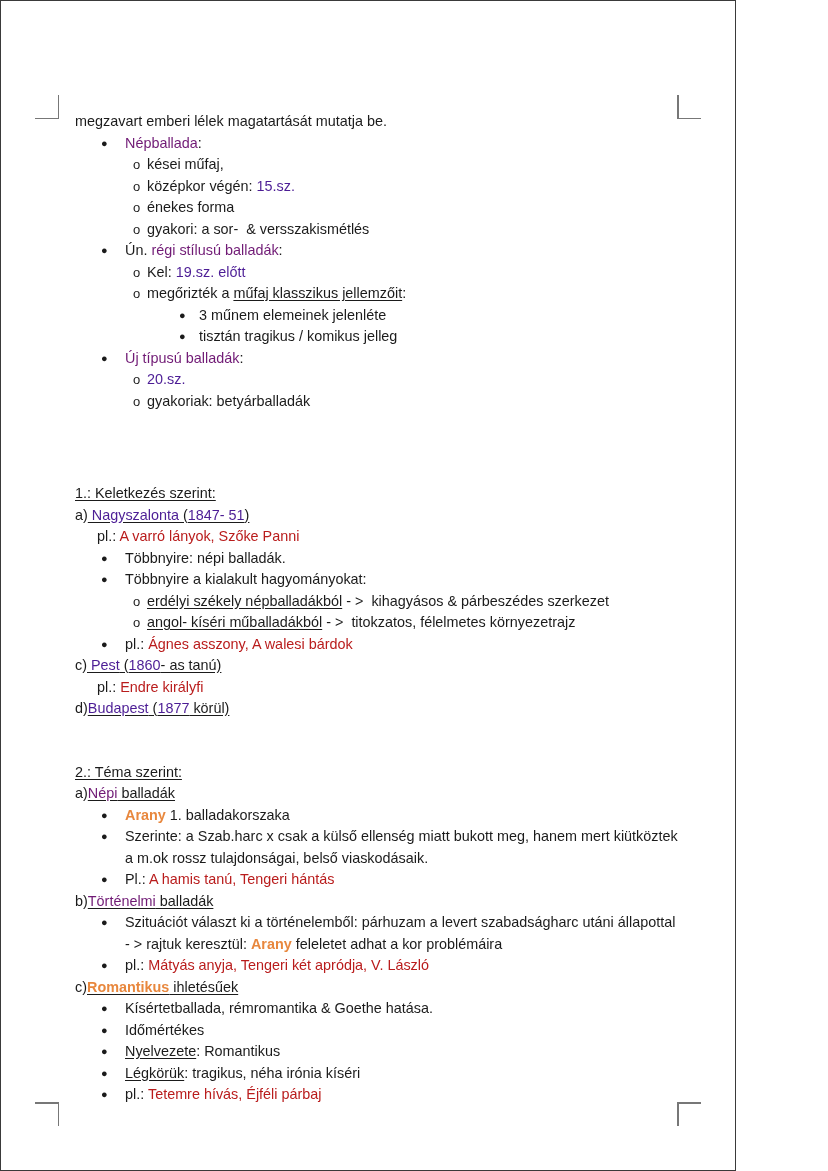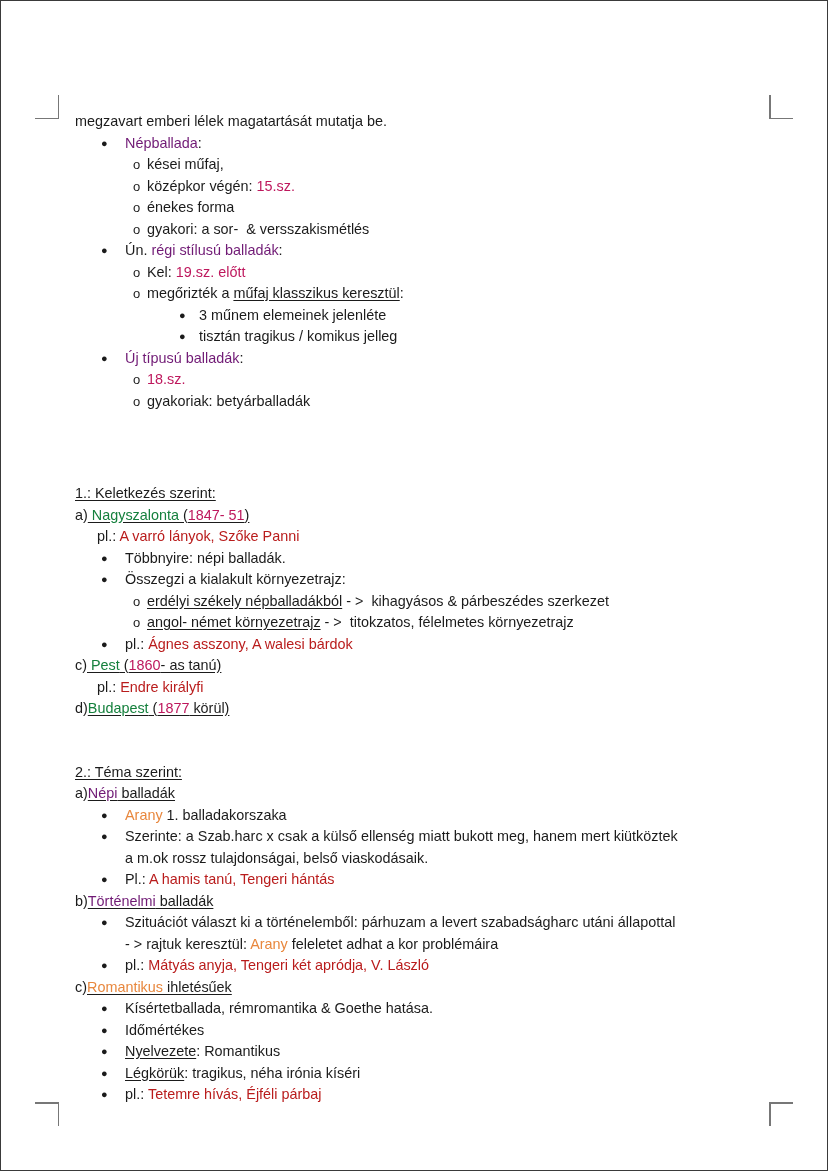--- a/index.html
+++ b/index.html
@@ -5,21 +5,21 @@
   html, body {
     margin: 0;
     padding: 0;
     background: #ffffff;
   }
   body {
     font-family: "Liberation Sans", sans-serif;
   }
   .page {
     position: relative;
-    width: 828px;
+    width: 736px;
     height: 1171px;
     background: #ffffff;
     border: 1px solid #3a3a3a;
     box-sizing: border-box;
     overflow: hidden;
   }
   
   .cmark {
     position: absolute;
     width: 24px;
@@ -100,24 +100,24 @@
   .lvl-indent1 { padding-left: 22px; }
 
   .wrap2 { padding-left: 50px; }
 
   .gap-sm { height: 21px; }
   .gap-md { height: 42px; }
   .gap-lg { height: 50px; }
 
   .u { text-decoration: underline; text-underline-offset: 2px; }
   .pink    { color: #701a75; }
-  .red     { color: #be185d; }
-  .blue    { color: #15803d; }
+  .red     { color: #4c1d95; }
+  .blue    { color: #4c1d95; }
   .purple  { color: #b91c1c; }
-  .orange  { color: #e8873d; }
+  .orange  { color: #e8873d; font-weight: bold; }
   .black   { color: #1b1b1b; }
 </style>
 </head>
 <body>
 
 <div class="page">
 
   <div class="cmark tl"></div>
   <div class="cmark tr"></div>
   <div class="cmark bl"></div>
@@ -134,51 +134,51 @@
     <div class="line lvl-o"><span class="omark">o</span><span>középkor végén: </span><span class="red">15.sz.</span></div>
 
     <div class="line lvl-o"><span class="omark">o</span><span>énekes forma</span></div>
 
     <div class="line lvl-o"><span class="omark">o</span><span>gyakori: a sor-  &amp; versszakismétlés</span></div>
 
     <div class="line lvl-bullet"><span class="bul">●</span><span>Ún. </span><span class="pink">régi stílusú balladák</span><span>:</span></div>
 
     <div class="line lvl-o"><span class="omark">o</span><span>Kel: </span><span class="red">19.sz. előtt</span></div>
 
-    <div class="line lvl-o"><span class="omark">o</span><span>megőrizték a </span><span class="u">műfaj klasszikus keresztül</span><span>:</span></div>
+    <div class="line lvl-o"><span class="omark">o</span><span>megőrizték a </span><span class="u">műfaj klasszikus jellemzőit</span><span>:</span></div>
 
     <div class="line lvl-bullet2"><span class="bul">●</span><span>3 műnem elemeinek jelenléte</span></div>
 
     <div class="line lvl-bullet2"><span class="bul">●</span><span>tisztán tragikus / komikus jelleg</span></div>
 
     <div class="line lvl-bullet"><span class="bul">●</span><span class="pink">Új típusú balladák</span><span class="black">:</span></div>
 
-    <div class="line lvl-o"><span class="omark">o</span><span class="red">18.sz.</span></div>
+    <div class="line lvl-o"><span class="omark">o</span><span class="red">20.sz.</span></div>
 
     <div class="line lvl-o"><span class="omark">o</span><span>gyakoriak: betyárballadák</span></div>
 
     <div class="gap-lg"></div>
 
 
     <div class="gap-sm"></div>
 
     <div class="line lvl-none u"><span>1.: Keletkezés szerint:</span></div>
 
     <div class="line lvl-none"><span>a)</span><span class="u"><span class="blue"> Nagyszalonta</span><span> (</span><span class="red">1847- 51</span><span>)</span></span></div>
 
     <div class="line lvl-indent1"><span>pl.: </span><span class="purple">A varró lányok, Szőke Panni</span></div>
 
 
     <div class="line lvl-bullet"><span class="bul">●</span><span>Többnyire: népi balladák.</span></div>
 
-    <div class="line lvl-bullet"><span class="bul">●</span><span>Összegzi a kialakult környezetrajz:</span></div>
+    <div class="line lvl-bullet"><span class="bul">●</span><span>Többnyire a kialakult hagyományokat:</span></div>
 
     <div class="line lvl-o"><span class="omark">o</span><span class="u">erdélyi székely népballadákból</span><span> - &gt;  kihagyásos &amp; párbeszédes szerkezet</span></div>
 
-    <div class="line lvl-o"><span class="omark">o</span><span class="u">angol- német környezetrajz</span><span> - &gt;  titokzatos, félelmetes környezetrajz</span></div>
+    <div class="line lvl-o"><span class="omark">o</span><span class="u">angol- kíséri műballadákból</span><span> - &gt;  titokzatos, félelmetes környezetrajz</span></div>
 
     <div class="line lvl-bullet"><span class="bul">●</span><span>pl.: </span><span class="purple">Ágnes asszony, A walesi bárdok</span></div>
 
     <div class="line lvl-none"><span>c)</span><span class="u"><span class="blue"> Pest</span><span> (</span><span class="red">1860</span><span>- as tanú)</span></span></div>
 
     <div class="line lvl-indent1"><span>pl.: </span><span class="purple">Endre királyfi</span></div>
 
     <div class="line lvl-none"><span>d)</span><span class="u"><span class="blue">Budapest</span><span> (</span><span class="red">1877</span><span> körül)</span></span></div>
 
 

